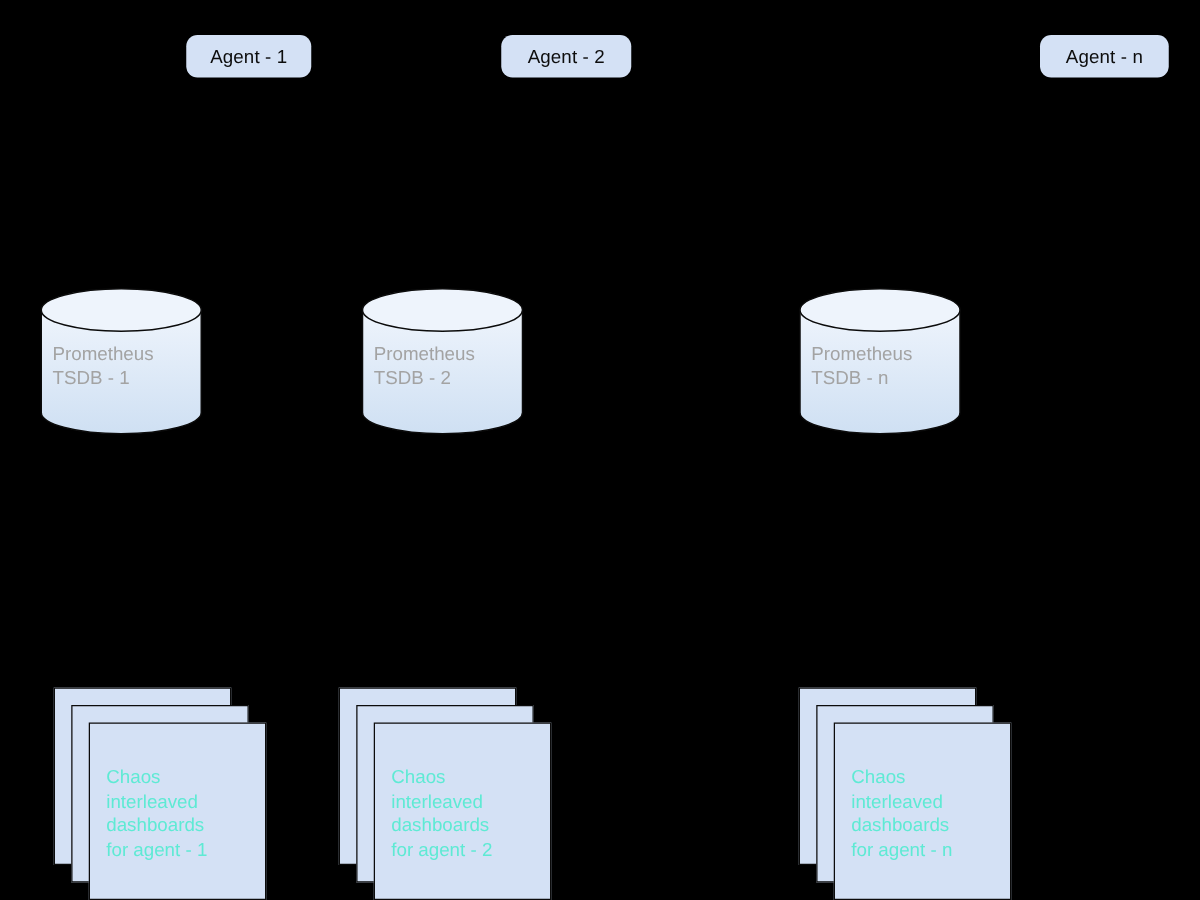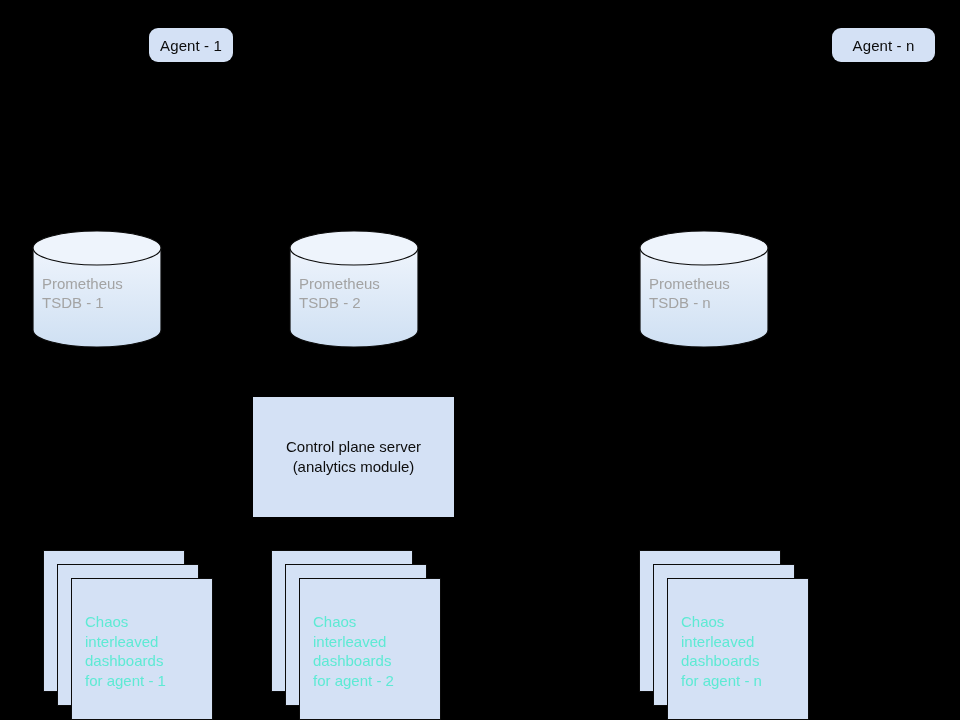--- a/index.html
+++ b/index.html
@@ -70,22 +70,25 @@
       <path d="M838,62 L838,160 L704,160 L704,228"></path>
       <path d="M97,348 L97,376 L340,376 L340,395"></path>
       <path d="M354,348 L354,395"></path>
       <path d="M704,348 L704,376 L369,376 L369,395"></path>
       <path d="M290,517 L290,535 L250,535 L133,563"></path>
       <path d="M355,517 L355,564"></path>
       <path d="M420,517 L420,535 L640,548 L720,566"></path>
     </g>
   </svg>
 
-  <div class="node agent" style="left:149px;top:28px;width:84px;">
+  <div class="node agent" style="left:149px;top:28px;width:100px;">
     <span>Agent - 1</span>
+  </div>
+  <div class="node agent" style="left:401px;top:28px;width:104px;">
+    <span>Agent - 2</span>
   </div>
   <div class="node agent" style="left:832px;top:28px;width:103px;">
     <span>Agent - n</span>
   </div>
 
   <div class="node cyl" style="left:32px;top:230px;">
     <svg viewBox="0 0 130 118" xmlns="http://www.w3.org/2000/svg">
       <defs>
         <linearGradient id="g1" x1="0" y1="0" x2="0" y2="1">
           <stop offset="0" stop-color="#eef4fc"></stop>
@@ -110,24 +113,20 @@
 
   <div class="node cyl" style="left:639px;top:230px;">
     <svg viewBox="0 0 130 118" xmlns="http://www.w3.org/2000/svg">
       <path d="M1,18 L1,100 A64,17 0 0 0 129,100 L129,18 Z" fill="url(#g1)" stroke="#0b0b0b" stroke-width="1.2"></path>
       <ellipse cx="65" cy="18" rx="64" ry="17" fill="#eef4fc" stroke="#0b0b0b" stroke-width="1.2"></ellipse>
     </svg>
     <div class="cyl-label">Prometheus
 TSDB - n</div>
   </div>
 
-  <div class="node rect" style="left:253px;top:397px;width:201px;height:120px;">
-    <span>Control plane server
-(analytics module)</span>
-  </div>
 
   <div class="node stack" style="left:43px;top:550px;">
     <div class="card c1"></div>
     <div class="card c2"></div>
     <div class="card c3"></div>
     <div class="card-label">Chaos
 interleaved
 dashboards
 for agent - 1</div>
   </div>

